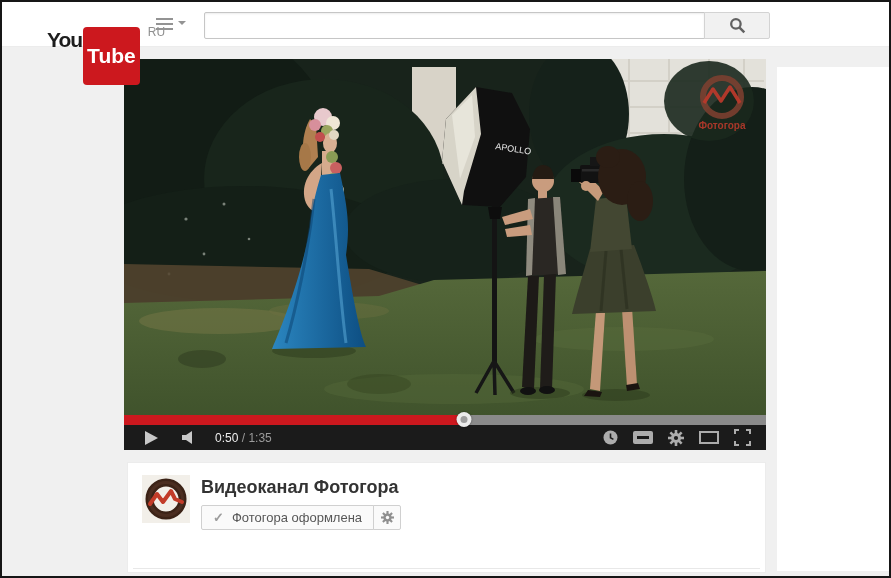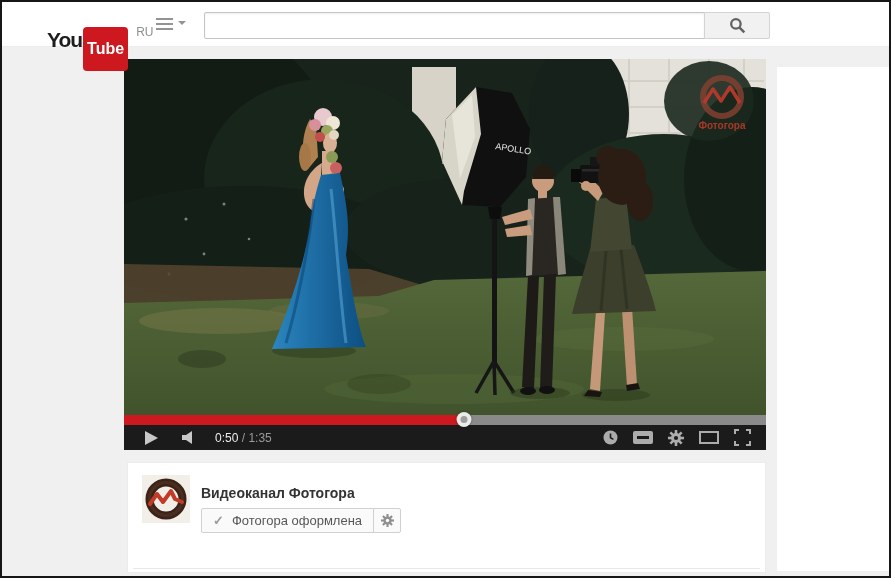--- a/index.html
+++ b/index.html
@@ -12,22 +12,22 @@
   .frame { position:absolute; inset:0; border:2px solid #161616; pointer-events:none; z-index:60; }
 
   
   .site-header {
     position:absolute; top:0; left:0; width:100%; height:47px;
     background:#fff; border-bottom:1px solid #ececec; z-index:5;
   }
   .logo { position:absolute; left:47px; top:27px; display:flex; align-items:flex-start; cursor:pointer; }
   .logo-you { font-size:21px; font-weight:bold; color:#1d1d1d; letter-spacing:-1px; line-height:26px; }
   .logo-tube {
-    font-size:16px; font-weight:bold; color:#fff; background:#cc181e;
-    border-radius:4px; padding:9px 4px; line-height:26px; margin-left:1px;
+    font-size:21px; font-weight:bold; color:#fff; background:#cc181e;
+    border-radius:4px; padding:16px 4px; line-height:26px; margin-left:1px;
   }
   .logo-region { font-size:12px; color:#8f8f8f; margin:-2px 0 0 8px; }
   .guide-btn { position:absolute; left:156px; top:18px; display:flex; align-items:flex-start; cursor:pointer; }
   .guide-bars span { display:block; width:17px; height:2px; background:#939393; margin-bottom:3px; }
   .guide-caret { width:0; height:0; border-left:4px solid transparent; border-right:4px solid transparent; border-top:4px solid #939393; margin:3px 0 0 5px; }
   .search-form { position:absolute; left:204px; top:12px; display:flex; }
   .search-input {
     width:501px; height:27px; border:1px solid #c6c6c6; border-radius:2px 0 0 2px;
     padding:0 8px; font-size:14px; outline:none; background:#fff;
     box-shadow: inset 0 1px 2px rgba(0,0,0,0.08); font-family:inherit;
@@ -65,21 +65,21 @@
     position:absolute; left:127px; top:462px; width:639px; height:111px;
     background:#fff; border:1px solid #ececec; z-index:2;
   }
   .video-title {
     margin:11px 14px 0 14px; font-size:24px; font-weight:normal; color:#333;
     white-space:nowrap; overflow:hidden; cursor:default;
   }
   .channel-row { display:flex; margin:12px 0 0 14px; }
   .avatar { width:48px; height:48px; cursor:pointer; flex:none; }
   .channel-meta { margin-left:11px; }
-  .channel-name { font-size:14px; font-weight:bold; color:#333; margin-top:10px; cursor:pointer; }
+  .channel-name { font-size:18px; font-weight:bold; color:#333; margin-top:2px; cursor:pointer; }
   .sub-row { display:flex; margin-top:7px; }
   .sub-btn {
     display:flex; align-items:center; height:25px; padding:0 11px;
     background:#fafafa; border:1px solid #d0d0d0; border-radius:2px 0 0 2px;
     font-size:13px; color:#575757; cursor:pointer;
   }
   .sub-check { color:#9c9c9c; margin-right:8px; font-size:13px; font-weight:bold; }
   .sub-gear {
     width:28px; height:25px; margin-left:-1px; background:#fafafa; border:1px solid #d0d0d0;
     border-radius:0 2px 2px 0; display:flex; align-items:center; justify-content:center; cursor:pointer;

